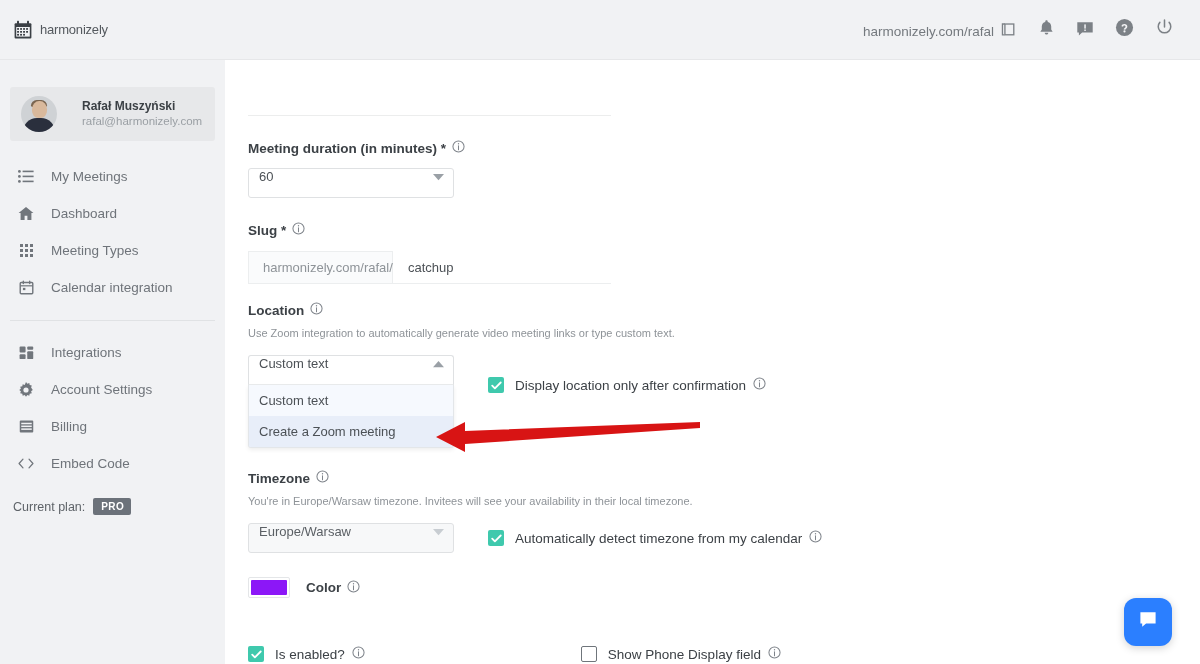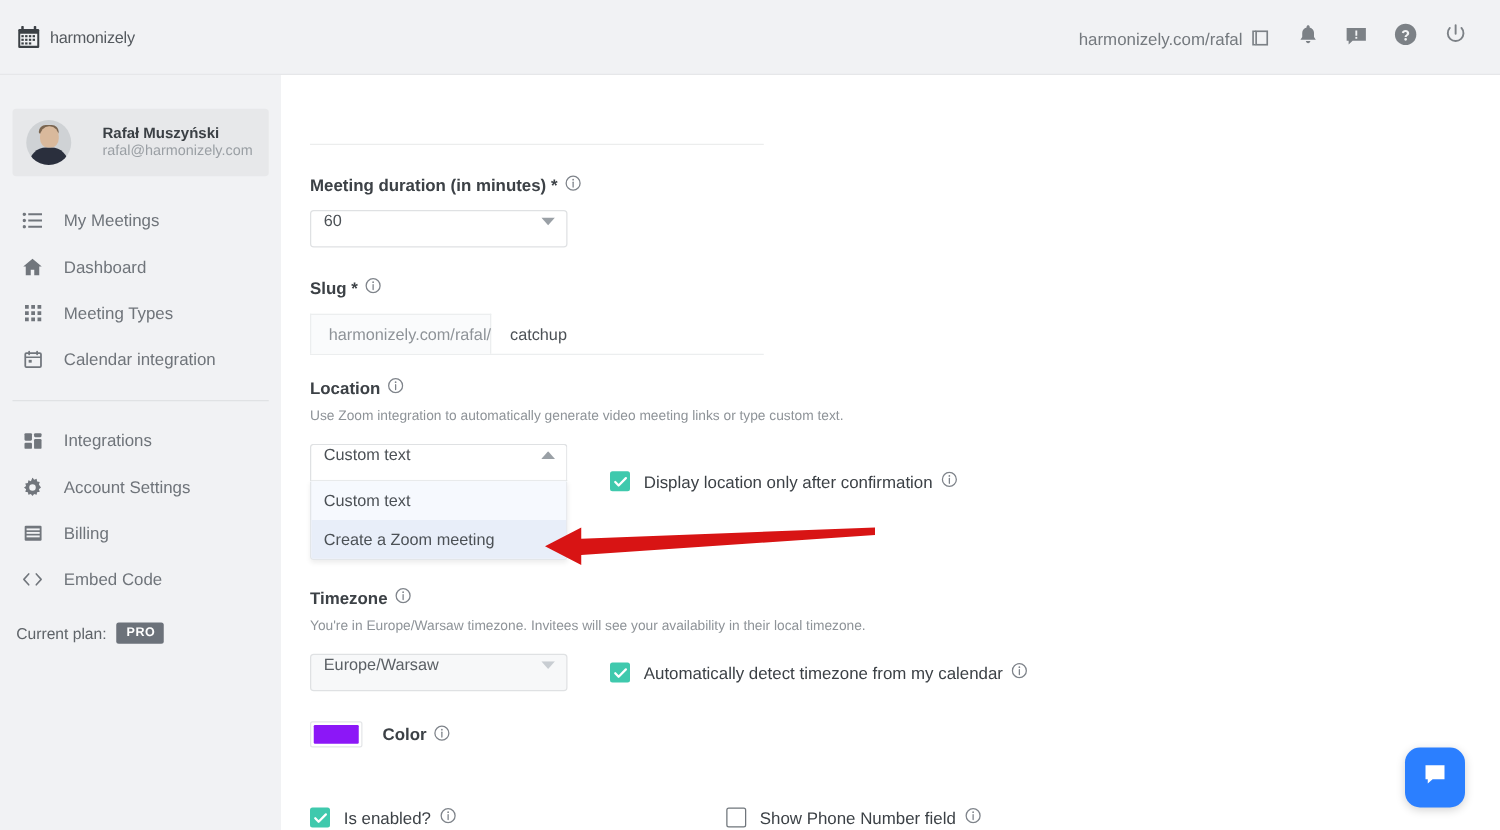--- a/index.html
+++ b/index.html
@@ -584,21 +584,21 @@
                 <path d="M7 6.2v4.2" stroke-linecap="round"></path>
               <circle cx="7" cy="4" r=".75" fill="currentColor" stroke="none"></circle>
             </svg>
           </span>
         </span>
       </div>
 
       <div class="checkrow" style="margin-left:216px;">
         <span class="cbox off"></span>
         <span class="cb-label">
-          <span>Show Phone Number field</span>
+          <span>Show Phone Display field</span>
           <span class="info-ico">
             <svg width="13" height="13" viewBox="0 0 14 14" fill="none" stroke="currentColor" stroke-width="1.1">
               <circle cx="7" cy="7" r="6"></circle>
                 <path d="M7 6.2v4.2" stroke-linecap="round"></path>
               <circle cx="7" cy="4" r=".75" fill="currentColor" stroke="none"></circle>
             </svg>
           </span>
         </span>
       </div>
     </div>

